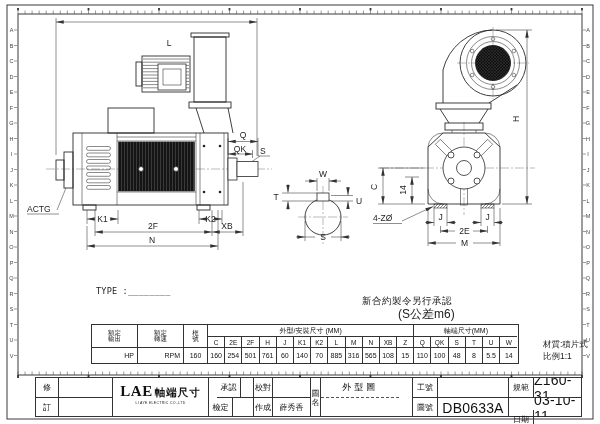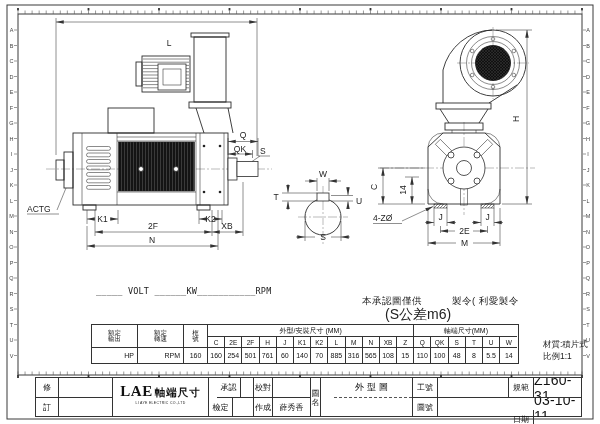--- a/index.html
+++ b/index.html
@@ -11,21 +11,21 @@
   .d{stroke:#333;stroke-width:0.55;fill:none}
   .cl{stroke:#777;stroke-width:0.5;fill:none;stroke-dasharray:9 2 2 2}
   .frame{stroke:#3a3a3a;stroke-width:1;fill:none}
   .tick{stroke:#555;stroke-width:0.6;fill:none}
   .tickb{stroke:#333;stroke-width:1.8;fill:none}
   .lb{font-family:"Liberation Sans",sans-serif;font-size:8.5px;fill:#222;text-anchor:middle}
   .lbs{font-family:"Liberation Sans",sans-serif;font-size:8.5px;fill:#222;text-anchor:start}
   .bletter{font-family:"Liberation Sans",sans-serif;font-size:5.5px;fill:#444;text-anchor:middle}
   .typeblock{position:absolute;left:96px;top:253px;font-family:"DejaVu Sans Mono",monospace;font-size:8.5px;letter-spacing:.2px;color:#222;line-height:15.5px;white-space:pre}
   .cnnote{position:absolute;left:362px;top:265px;font-size:9.5px;line-height:14.5px;letter-spacing:.5px;color:#222;white-space:pre}
-  .tolnote{position:absolute;left:385px;top:306px;font-size:14px;color:#222}
+  .tolnote{position:absolute;left:398px;top:306px;font-size:12px;color:#222}
   .matnote{position:absolute;left:543px;top:338px;font-size:8.5px;line-height:12px;color:#222}
   
   .dimtable{position:absolute;left:91px;top:324px;width:426px;height:38px;display:grid;
     grid-template-columns:46px 46px 24px repeat(18,17.2px);grid-template-rows:12px 11px 15px;
     border:1px solid #333;background:#fff;color:#111;box-sizing:content-box}
   .dimtable .c{border-right:1px solid #333;border-bottom:1px solid #333;display:flex;align-items:center;justify-content:center;overflow:hidden;box-sizing:border-box}
   .dimtable .nr{border-right:none}
   .dimtable .nb{border-bottom:none}
   .dimtable .two{flex-direction:column;font-size:6.5px;line-height:6.5px}
   .dimtable .hd{font-size:7px}
@@ -316,27 +316,27 @@
     <line x1="473" y1="231" x2="487.5" y2="231" class="d" marker-end="url(#ar)"></line>
     <text x="464.5" y="234" class="lb">2E</text>
     <path class="d" d="M428,208 V246 M500,208 V246"></path>
     <line x1="428" y1="243" x2="456" y2="243" class="d" marker-start="url(#ar)"></line>
     <line x1="473" y1="243" x2="500" y2="243" class="d" marker-end="url(#ar)"></line>
     <text x="464.5" y="246" class="lb">M</text>
   </g>
 </svg>
 
 <div class="typeblock">
+  <div>TYPE :________</div>
   <div>_____ VOLT ______KW___________RPM</div>
   <div>CONSTANT TORQUE: _____ — _____RPM</div>
   <div>CONSTANT HORSEPOWER:_____ — _____ RPM</div>
 </div>
 
 <div class="cnnote">
-  <div>本承認圖僅供　　　製令( 利愛製令</div>
   <div>新合約製令另行承認</div>
 </div>
 
 <div class="tolnote">(S公差m6)</div>
 
 <div class="matnote">
   <div>材質:積片式</div>
   <div>比例1:1</div>
 </div>
 
@@ -414,25 +414,26 @@
   <div class="tb br bb" style="left:197px;top:0;width:21px;height:20px"></div>
   <div class="tb br" style="left:197px;top:20px;width:21px;height:19px"></div>
   <div class="tb br bb" style="left:218px;top:0;width:19px;height:20px">校對</div>
   <div class="tb br" style="left:218px;top:20px;width:19px;height:19px">作成</div>
   <div class="tb br bb" style="left:237px;top:0;width:38px;height:20px"></div>
   <div class="tb br" style="left:237px;top:20px;width:38px;height:19px">薛秀香</div>
   <div class="tb br stack" style="left:275px;top:0;width:10px;height:39px;font-size:8px">
     <span>圖</span>
     <span>名</span>
   </div>
-  <div class="tb br namecell" style="left:285px;top:0;width:92px;height:39px;align-items:flex-end">
+  <div class="tb br namecell" style="left:285px;top:0;width:92px;height:39px;align-items:flex-start">
     <div class="top">外型圖</div>
   </div>
   <div class="tb br bb" style="left:377px;top:0;width:25px;height:20px">工號</div>
   <div class="tb br" style="left:377px;top:20px;width:25px;height:19px">圖號</div>
   <div class="tb br bb" style="left:402px;top:0;width:71px;height:20px"></div>
+  <div class="tb br tbval" style="left:402px;top:20px;width:71px;height:19px">DB0633A</div>
   <div class="tb br bb" style="left:473px;top:0;width:25px;height:20px">規範</div>
   <div class="tb br" style="left:473px;top:32px;width:25px;height:19px">日期</div>
   <div class="tb bb tbval" style="left:498px;top:0;width:47px;height:20px">Z160-31</div>
   <div class="tb tbval" style="left:498px;top:20px;width:47px;height:19px">03-10-11</div>
 </div>
 
 </div>
 
 </body></html>

